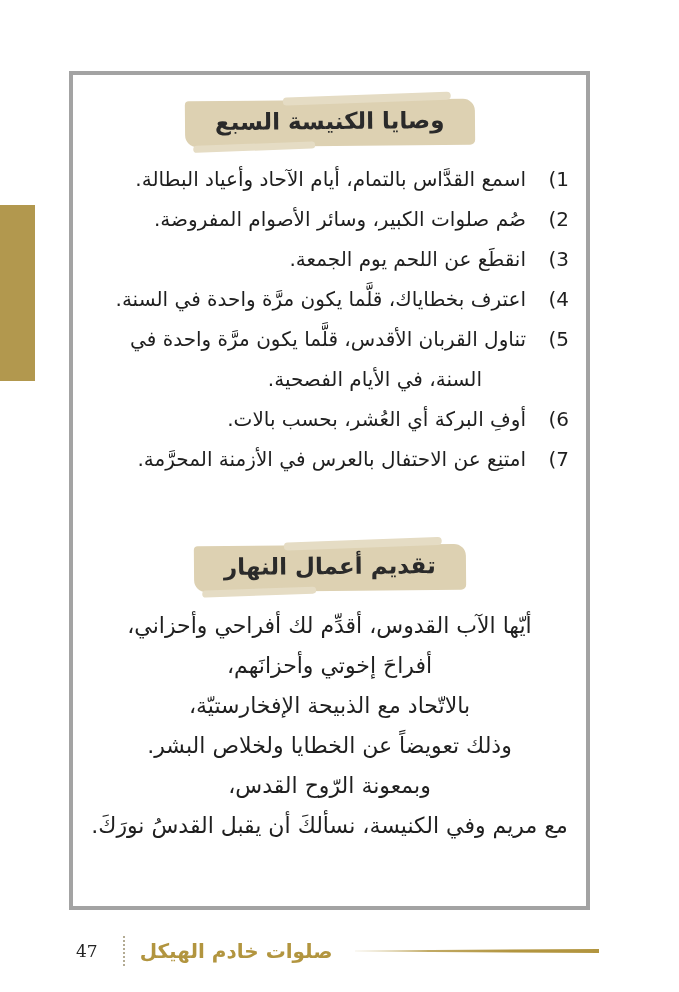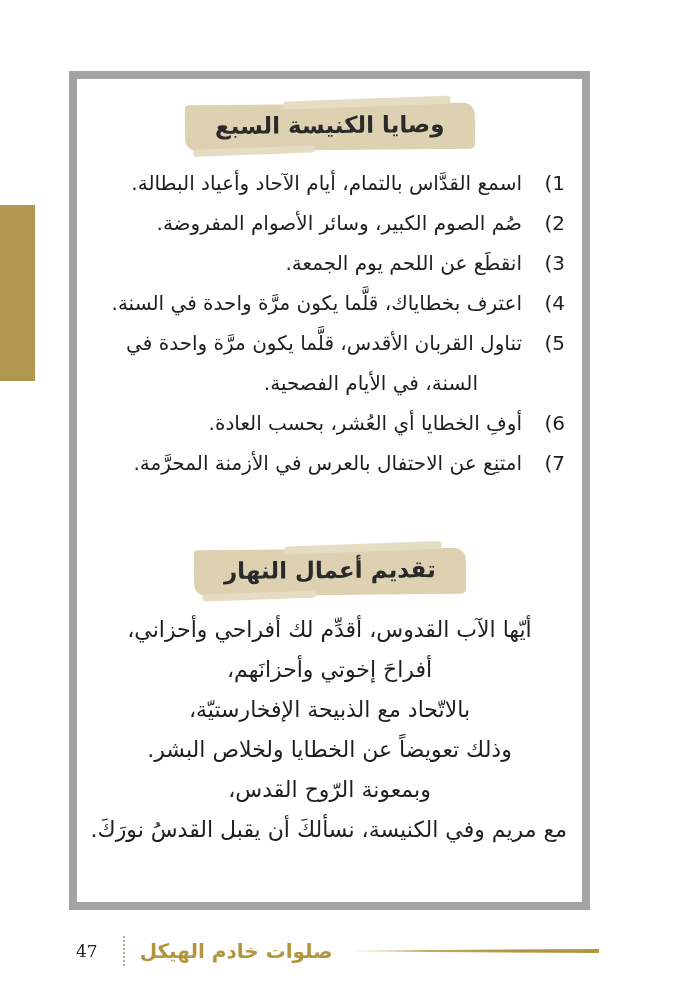--- a/index.html
+++ b/index.html
@@ -5,21 +5,21 @@
   html,body{margin:0;padding:0;background:#ffffff;}
   .page{
     position:relative;width:679px;height:992px;background:#ffffff;
     font-family:"DejaVu Sans",sans-serif;overflow:hidden;color:#1f1f1f;
   }
   
   .side-tab{position:absolute;left:0;top:205px;width:35px;height:176px;background:#b2984e;}
   
   .frame{
     position:absolute;left:69px;top:71px;width:521px;height:839px;
-    border:8px solid #a3a3a3;box-sizing:border-box;padding:25px 15px 0;
+    border:4px solid #a3a3a3;box-sizing:border-box;padding:25px 15px 0;
   }
   .heading-row{text-align:center;}
   .brush{
     display:inline-block;position:relative;background:#ddd1b2;
     padding:8px 30px 12px;border-radius:4px 12px 5px 12px;transform:rotate(-0.5deg);
   }
   .brush::before{
     content:"";position:absolute;top:-5px;right:24px;width:58%;height:8px;
     background:#e5dcc4;transform:rotate(-1.6deg);border-radius:4px;
   }
@@ -65,40 +65,40 @@
       </div>
     </div>
 
     <div class="list">
       <div class="c-item">
         <span class="c-num">1)</span>
         <span class="c-text">اسمع القدَّاس بالتمام، أيام الآحاد وأعياد البطالة.</span>
       </div>
       <div class="c-item">
         <span class="c-num">2)</span>
-        <span class="c-text">صُم الصوم الكبير، وسائر الأصوام المفروضة.</span>
+        <span class="c-text">صُم صلوات الكبير، وسائر الأصوام المفروضة.</span>
       </div>
       <div class="c-item">
         <span class="c-num">3)</span>
         <span class="c-text">انقطَع عن اللحم يوم الجمعة.</span>
       </div>
       <div class="c-item">
         <span class="c-num">4)</span>
         <span class="c-text">اعترف بخطاياك، قلَّما يكون مرَّة واحدة في السنة.</span>
       </div>
       <div class="c-item">
         <span class="c-num">5)</span>
         <span class="c-text">
           <span>تناول القربان الأقدس، قلَّما يكون مرَّة واحدة في</span>
           <span class="l2">السنة، في الأيام الفصحية.</span>
         </span>
       </div>
       <div class="c-item">
         <span class="c-num">6)</span>
-        <span class="c-text">أوفِ الخطايا أي العُشر، بحسب العادة.</span>
+        <span class="c-text">أوفِ البركة أي العُشر، بحسب بالات.</span>
       </div>
       <div class="c-item">
         <span class="c-num">7)</span>
         <span class="c-text">امتنِع عن الاحتفال بالعرس في الأزمنة المحرَّمة.</span>
       </div>
     </div>
 
     <div class="heading-row h2">
       <div class="brush">
         <span class="brush-text">تقديم أعمال النهار</span>

